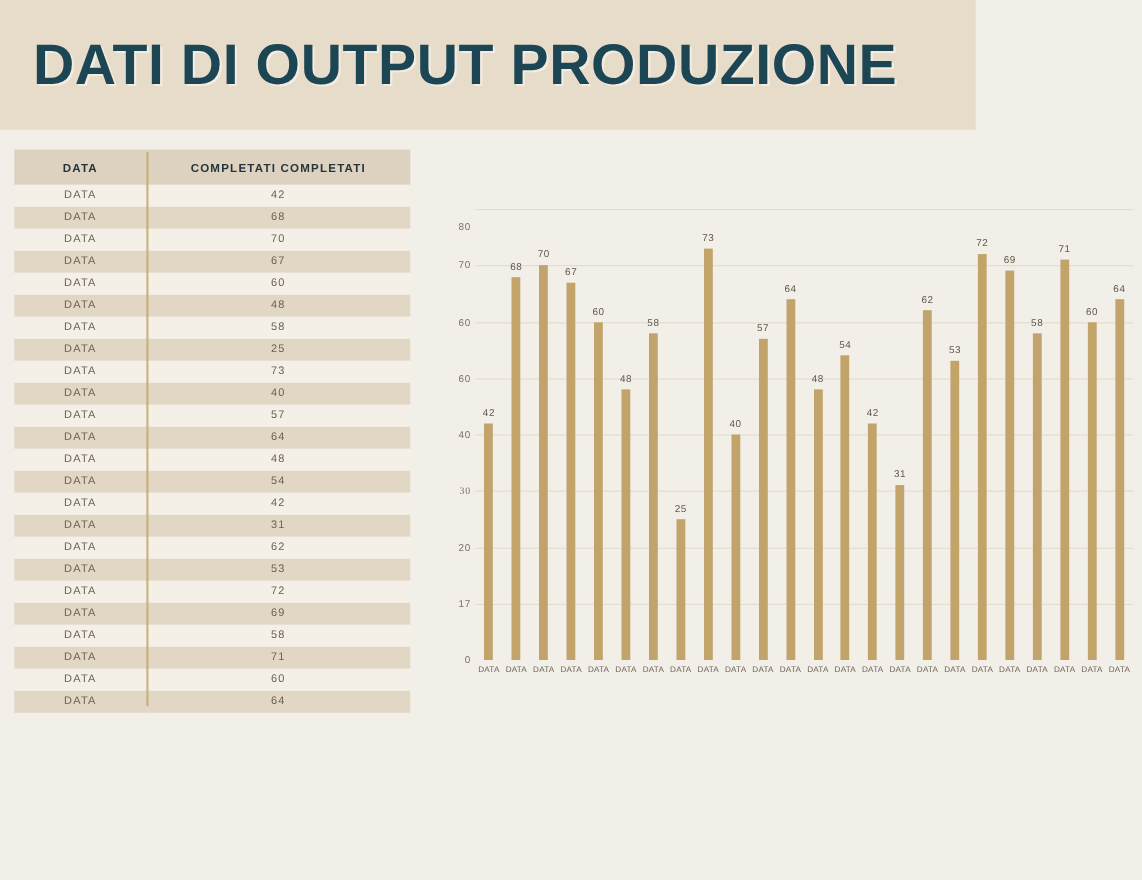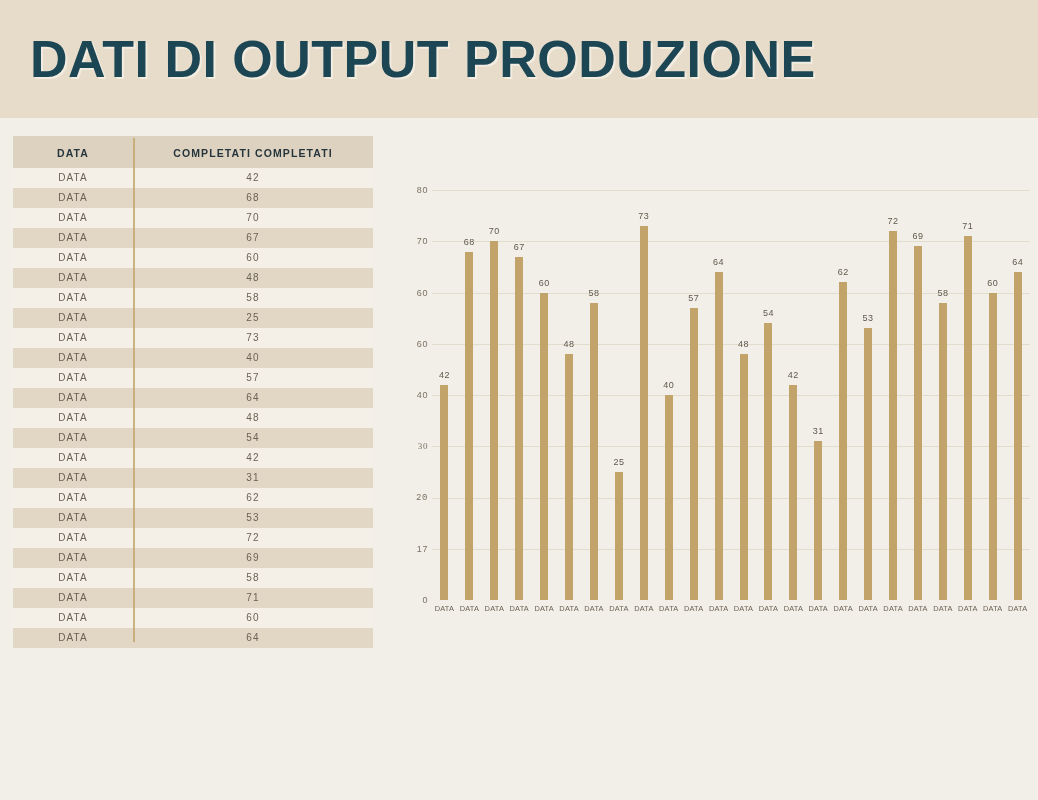--- a/index.html
+++ b/index.html
@@ -16,21 +16,21 @@
     position: relative;
     width: 1038px;
     height: 800px;
     background: #f2efe8;
   }
 
   
   .header-band {
     position: absolute;
     left: 0; top: 0;
-    width: 1038px;
+    width: 887px;
     height: 118px;
     background: #e7dcc9;
   }
   .header-title {
     position: absolute;
     left: 30px;
     top: 30px;
     font-size: 52px;
     font-weight: bold;
     letter-spacing: 0.5px;
@@ -295,27 +295,27 @@
           </tr>
         </tbody>
     </table>
     <div class="col-divider"></div>
   </div>
 
   <div class="chart">
     <div class="y-axis" id="y-axis">
         <div class="y-tick" style="top: 410px;">0</div>
         <div class="y-tick" style="top: 358.75px;">17</div>
-        <div class="y-tick" style="top: 307.5px; font-family: Liberation Mono, monospace;">20</div>
+        <div class="y-tick" style="top: 307.5px;">20</div>
         <div class="y-tick" style="top: 256.25px; font-family: Liberation Serif, serif;">30</div>
         <div class="y-tick" style="top: 205px;">40</div>
         <div class="y-tick" style="top: 153.75px;">60</div>
         <div class="y-tick" style="top: 102.5px;">60</div>
         <div class="y-tick" style="top: 51.25px;">70</div>
-        <div class="y-tick" style="top: 0px;">80</div>
+        <div class="y-tick" style="top: 16px;">80</div>
       </div>
     <div class="plot" id="plot">
       <div id="gridlines">
           <div class="gridline" style="top: 358.75px;"></div>
           <div class="gridline" style="top: 307.5px;"></div>
           <div class="gridline" style="top: 256.25px;"></div>
           <div class="gridline" style="top: 205px;"></div>
           <div class="gridline" style="top: 153.75px;"></div>
           <div class="gridline" style="top: 102.5px;"></div>
           <div class="gridline" style="top: 51.25px;"></div>

